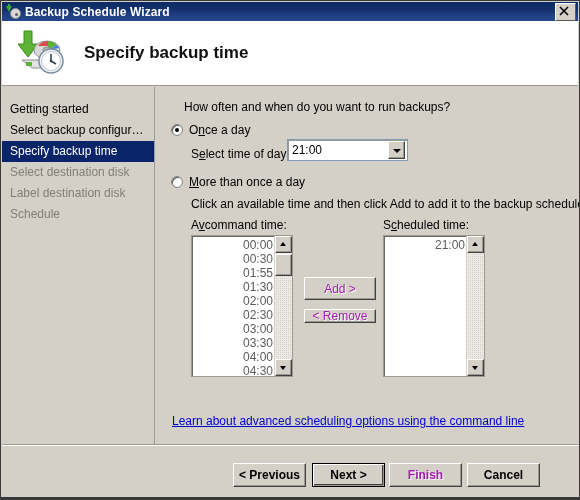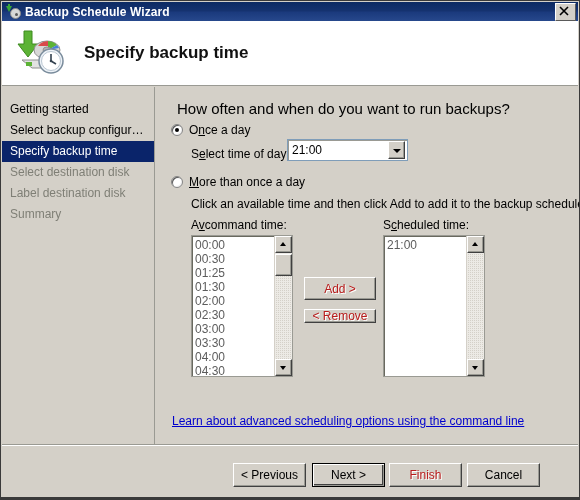--- a/index.html
+++ b/index.html
@@ -145,22 +145,22 @@
 
   
   .content {
     position: absolute;
     left: 155px; top: 86px; right: 1px;
     bottom: 3px;
     background: #d4d0c8;
   }
   .prompt {
     position: absolute;
-    left: 21px; top: 13px;
-    font-size: 15px;
+    left: 28px; top: 13px;
+    font-size: 12px;
     color: #000;
     white-space: nowrap;
   }
   .radio-row {
     position: absolute;
     left: 15px;
     display: flex;
     align-items: center;
     cursor: default;
     text-align: center;
@@ -250,20 +250,21 @@
     box-sizing: border-box;
     overflow: hidden;
     display: flex;
   }
   .lb-available { left: 35px; top: 148px; width: 102px; height: 142px; }
   .lb-scheduled { left: 227px; top: 148px; width: 102px; height: 142px; }
   .lb-items {
     flex: 1 1 auto;
     padding: 2px 12px 0 3px;
     overflow: hidden;
+    margin-left: 48px;
   }
   .lb-item {
     font-size: 12px;
     line-height: 14px;
     height: 14px;
     color: #5c5c5c;
     white-space: nowrap;
     cursor: default;
   }
   .lb-scheduled .lb-item { color: #5c5c5c; }
@@ -325,21 +326,21 @@
     font-family: "Liberation Sans", sans-serif;
     font-size: 12px;
     color: #000000;
     text-align: center;
     cursor: default;
     padding: 0;
     display: flex;
     align-items: center;
     justify-content: center;
   }
-  .btn.disabled { color: #b91c1c; text-shadow: 1px 1px 0 #ffffff; }
+  .btn.disabled { color: #a21caf; text-shadow: 1px 1px 0 #ffffff; }
   .btn-add { position: absolute; left: 148px; top: 190px; width: 72px; height: 23px; }
   .btn-remove { position: absolute; left: 148px; top: 222px; width: 72px; height: 14px; }
 
   
   .link {
     position: absolute;
     left: 16px; top: 327px;
     font-size: 12px;
     color: #0000cd;
     text-decoration: underline;
@@ -353,20 +354,21 @@
     position: absolute;
     left: 1px; right: 1px; top: 443px;
     height: 1px;
     background: #9a9a93;
     border-bottom: 1px solid #ffffff;
   }
   .footer {
     position: absolute;
     left: 1px; right: 1px; top: 445px; bottom: 3px;
     background: #d4d0c8;
+    font-weight: bold;
   }
   .footer .btn {
     position: absolute;
     top: 17px;
     width: 73px; height: 24px;
   }
   .btn-previous { left: 231px; }
   .btn-next { left: 310px; justify-content: center; }
   .btn-finish { left: 387px; }
   .btn-cancel { left: 465px; }
@@ -418,21 +420,21 @@
     </span>
     <span class="header-title">Specify backup time</span>
   </div>
 
   <div class="sidebar">
     <div class="side-item done">Getting started</div>
     <div class="side-item done">Select backup configur…</div>
     <div class="side-item current">Specify backup time</div>
     <div class="side-item">Select destination disk</div>
     <div class="side-item">Label destination disk</div>
-    <div class="side-item">Summary</div>
+    <div class="side-item">Schedule</div>
   </div>
 
   <div class="content">
 
     <div class="prompt">How often and when do you want to run backups?</div>
 
     <div class="radio-row r1">
       <span class="radio checked"></span>
       <span class="radio-label"><span>O</span><u>n</u><span>ce a day</span></span>
     </div>
@@ -451,21 +453,21 @@
 
     <div class="sub-label lbl-hint">Click an available time and then click Add to add it to the backup schedule.</div>
 
     <div class="sub-label lbl-available"><span>A</span><u>v</u><span>command time:</span></div>
     <div class="sub-label lbl-scheduled"><span>S</span><u>c</u><span>heduled time:</span></div>
 
     <div class="listbox lb-available">
       <div class="lb-items">
         <div class="lb-item">00:00</div>
         <div class="lb-item">00:30</div>
-        <div class="lb-item">01:25</div>
+        <div class="lb-item">01:55</div>
         <div class="lb-item">01:30</div>
         <div class="lb-item">02:00</div>
         <div class="lb-item">02:30</div>
         <div class="lb-item">03:00</div>
         <div class="lb-item">03:30</div>
         <div class="lb-item">04:00</div>
         <div class="lb-item">04:30</div>
       </div>
       <div class="scrollbar">
         <span class="sb-btn sb-up"></span>

